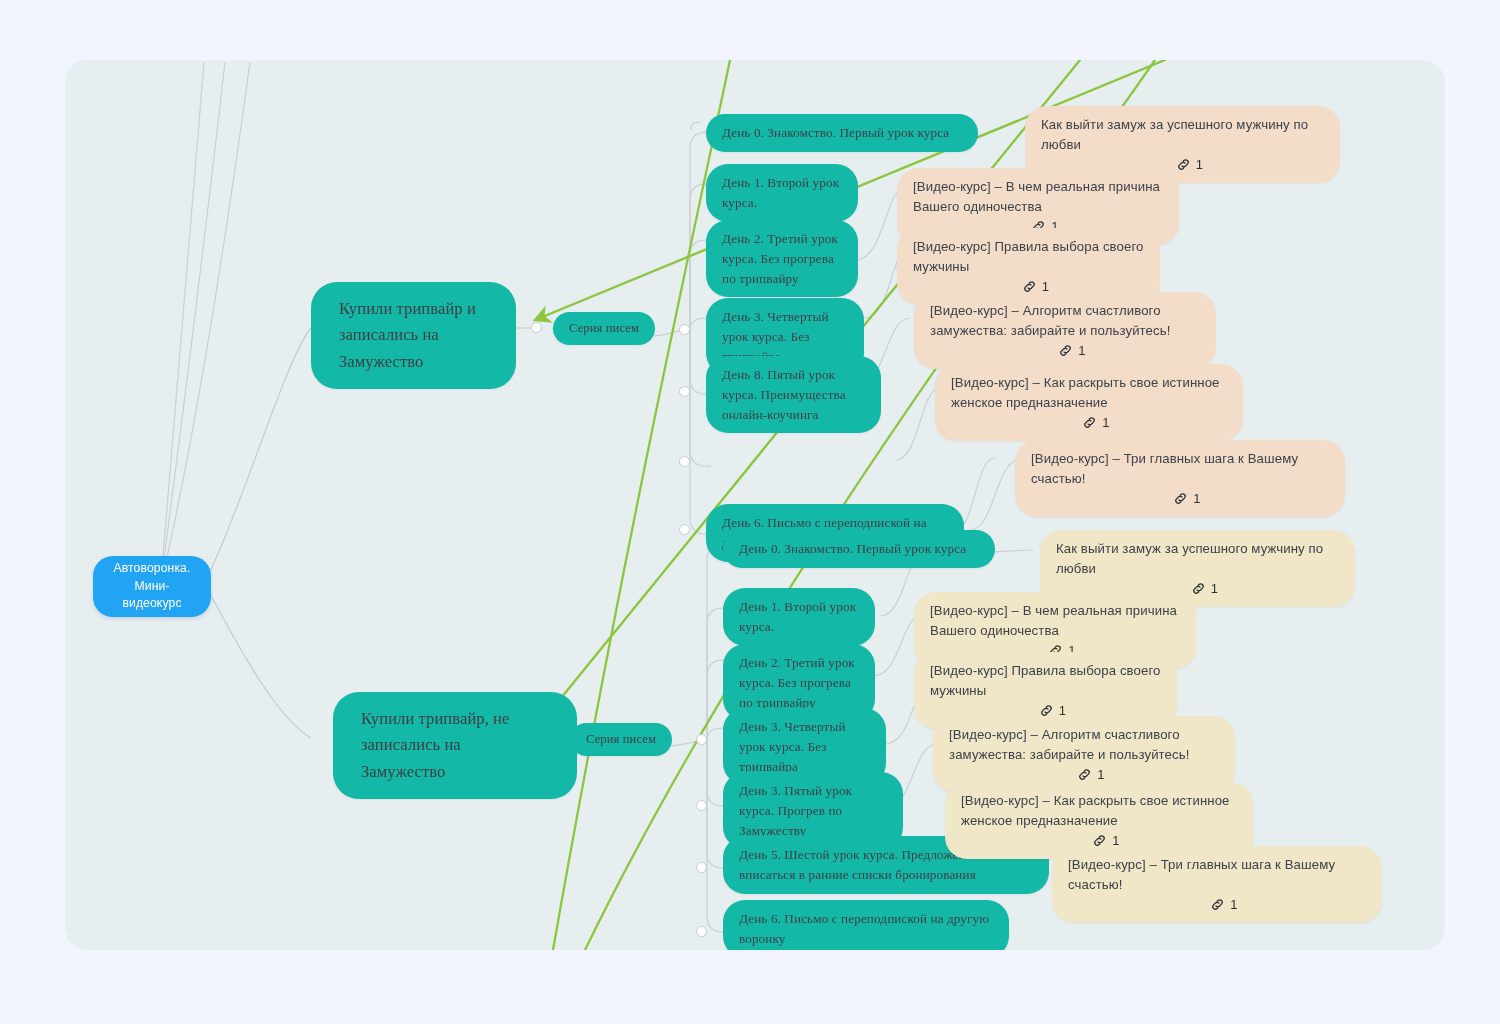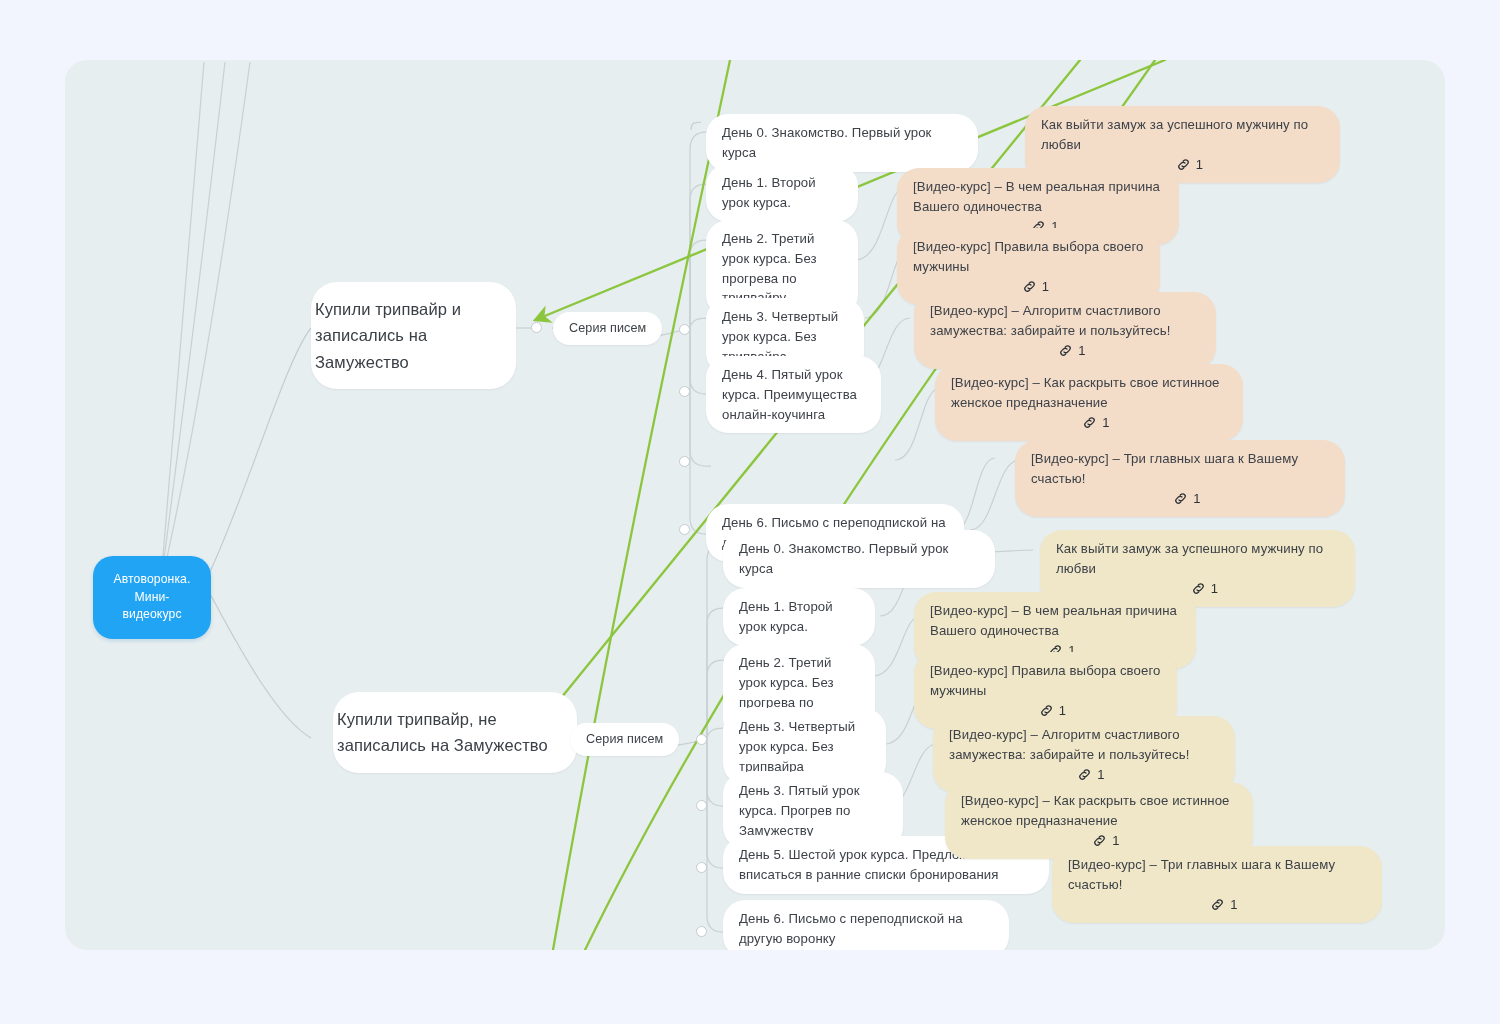--- a/index.html
+++ b/index.html
@@ -32,38 +32,38 @@
   .node {
     position: absolute;
     border-radius: 22px;
     padding: 9px 16px;
     font-size: 13.2px;
     line-height: 1.50;
     color: #3d4148;
     letter-spacing: .1px;
     box-shadow: 0 1px 2px rgba(40,60,70,.07);
   }
-  .node.white { background: #ffffff; }
+  .node.white { background: #14b8a6; font-family: Liberation Serif, serif; }
   .node.peach { background: #f3ddc9; }
   .node.cream { background: #f0e7c8; }
 
   .node.root {
     background: #22a4f5;
     color: #ffffff;
     font-size: 12.2px;
     line-height: 1.45;
     border-radius: 20px;
-    padding: 15px 16px;
+    padding: 4px 16px;
     text-align: center;
     box-shadow: 0 2px 4px rgba(20,110,170,.18);
   }
   .node.branch {
     font-size: 16.5px;
     line-height: 1.60;
-    padding: 14px 4px;
+    padding: 14px 28px;
     border-radius: 26px;
     color: #3b4046;
   }
   .node.pill {
     font-size: 12.6px;
     padding: 7px 16px;
     border-radius: 18px;
   }
 
   
@@ -185,21 +185,21 @@
     </div>
 
     <div class="node white branch" style="left:246px; top:222px; width:205px;">Купили трипвайр и записались на Замужество</div>
 
     <div class="node white pill" style="left:488px; top:252px;">Серия писем</div>
 
     <div class="node white" style="left:641px; top:54px; width:272px;">День 0. Знакомство. Первый урок курса</div>
     <div class="node white" style="left:641px; top:104px; width:152px;">День 1. Второй урок курса.</div>
     <div class="node white" style="left:641px; top:160px; width:152px;">День 2. Третий урок курса. Без прогрева по трипвайру</div>
     <div class="node white" style="left:641px; top:238px; width:158px;">День 3. Четвертый урок курса. Без трипвайра</div>
-    <div class="node white" style="left:641px; top:296px; width:175px;">День 4. Пятый урок курса. Преимущества онлайн-коучинга</div>
+    <div class="node white" style="left:641px; top:296px; width:175px;">День 8. Пятый урок курса. Преимущества онлайн-коучинга</div>
     <div class="node white" style="left:641px; top:444px; width:258px;">День 6. Письмо с переподпиской на другую воронку</div>
 
     <div class="node peach leaf" style="left:960px; top:46px; width:315px;">
       <span class="txt">Как выйти замуж за успешного мужчину по любви</span>
       <span class="lnk">
         <svg width="15" height="15" viewBox="0 0 24 24" fill="none" stroke="#2f3338" stroke-width="2" stroke-linecap="round">
           <path d="M9.6 14.4a4 4 0 0 0 5.7 0l3-3a4 4 0 0 0-5.7-5.7l-1.2 1.2"></path>
           <path d="M14.4 9.6a4 4 0 0 0-5.7 0l-3 3a4 4 0 0 0 5.7 5.7l1.2-1.2"></path>
         </svg>
         <span>1</span>

